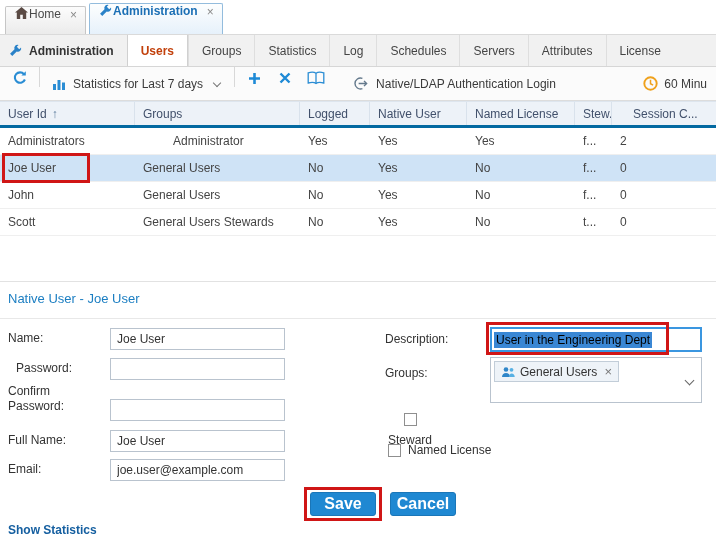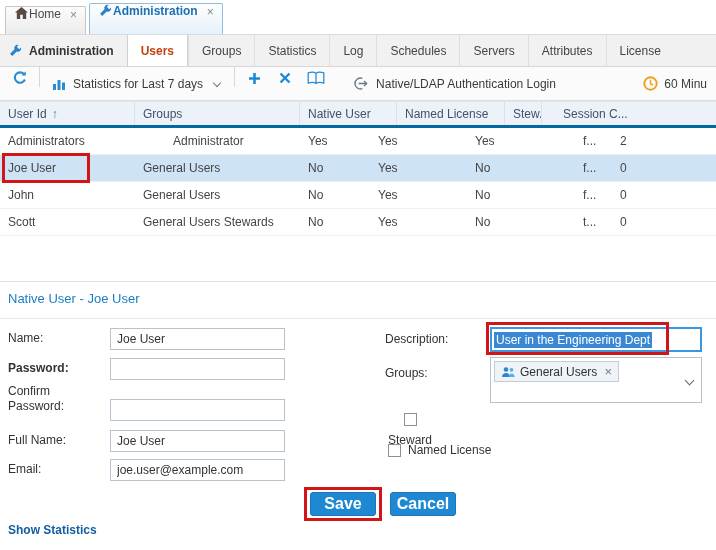--- a/index.html
+++ b/index.html
@@ -46,32 +46,32 @@
   .c3{width:97px;flex-shrink:0} .c4{width:108px;flex-shrink:0} .c5{width:37px;flex-shrink:0} .c6{flex:1}
   .sort { margin-left:5px; color:#5b7b9c; }
 
   
   .hline { position:absolute; left:0; width:716px; border-top:1px solid #e2e2e2; }
   .l1 { top:281px; }
   .l2 { top:318px; border-top-color:#e8e8e8; }
   .detail-title { position:absolute; left:8px; top:291px; color:#1b7ec2; font-size:13px; }
 
   .flabel { position:absolute; color:#333; }
-  .lab-name { left:8px; top:331px; } .lab-pwd { left:8px; top:361px;font-weight:bold; }
+  .lab-name { left:8px; top:331px; } .lab-pwd { left:16px; top:361px; }
   .lab-cpwd { left:8px; top:384px; width:62px; line-height:15px; }
   .lab-fname { left:8px; top:433px; } .lab-email { left:8px; top:462px; }
   .lab-desc { left:385px; top:332px; } .lab-groups { left:385px; top:366px; }
 
   .finput { position:absolute; left:110px; width:175px; height:22px; border:1px solid #b9c3ce; padding:0 6px;
             font-family:"Liberation Sans",sans-serif; font-size:12px; color:#333; background:#fff; }
   .f-name{top:328px} .f-pwd{top:358px} .f-cpwd{top:399px} .f-fname{top:430px} .f-email{top:459px}
 
   .desc-input { position:absolute; left:490px; top:327px; width:212px; height:25px; border:2px solid #3a96e0;
                 background:#fff; display:flex; align-items:center; padding:0 2px; overflow:hidden; cursor:text; }
-  .selected-text { background:#3a87d4; color:#ffffff; padding:1px 2px; white-space:nowrap; }
+  .selected-text { background:#3a87d4; color:#000000; padding:1px 2px; white-space:nowrap; }
 
   .groups-box { position:absolute; left:490px; top:357px; width:212px; height:46px; border:1px solid #b9c3ce; background:#fff; padding:3px; cursor:pointer; }
   .chip { display:inline-flex; align-items:center; gap:5px; background:#eef3f8; border:1px solid #c2cdd8; padding:2px 6px; color:#333; }
   .chip-x { color:#777; font-size:13px; margin-left:2px; cursor:pointer; }
   .gchev { position:absolute; right:8px; top:19px; width:7px; height:7px; border-right:1.6px solid #666; border-bottom:1.6px solid #666; transform:rotate(45deg); }
 
   .checkrow { position:absolute; display:flex; align-items:center; gap:7px; color:#333; cursor:pointer; }
   .row-steward { left:388px; top:413px;flex-direction:column; } .row-license { left:388px; top:443px; }
   .cbox { width:13px; height:13px; border:1px solid #8f8f8f; background:#fff; display:inline-block; }
 
@@ -190,20 +190,23 @@
 
   <div class="grid">
     <div class="grid-row grid-header">
       <div class="cell c0">
         <span>User Id</span>
         <span class="sort">↑</span>
       </div>
       <div class="cell c1">
           <span>Groups</span>
         </div>
+      <div class="cell c2">
+          <span>Logged</span>
+        </div>
       <div class="cell c3">
           <span>Native User</span>
         </div>
       <div class="cell c4">
           <span>Named License</span>
         </div>
       <div class="cell c5">
           <span>Stew...</span>
         </div>
       <div class="cell c6">

